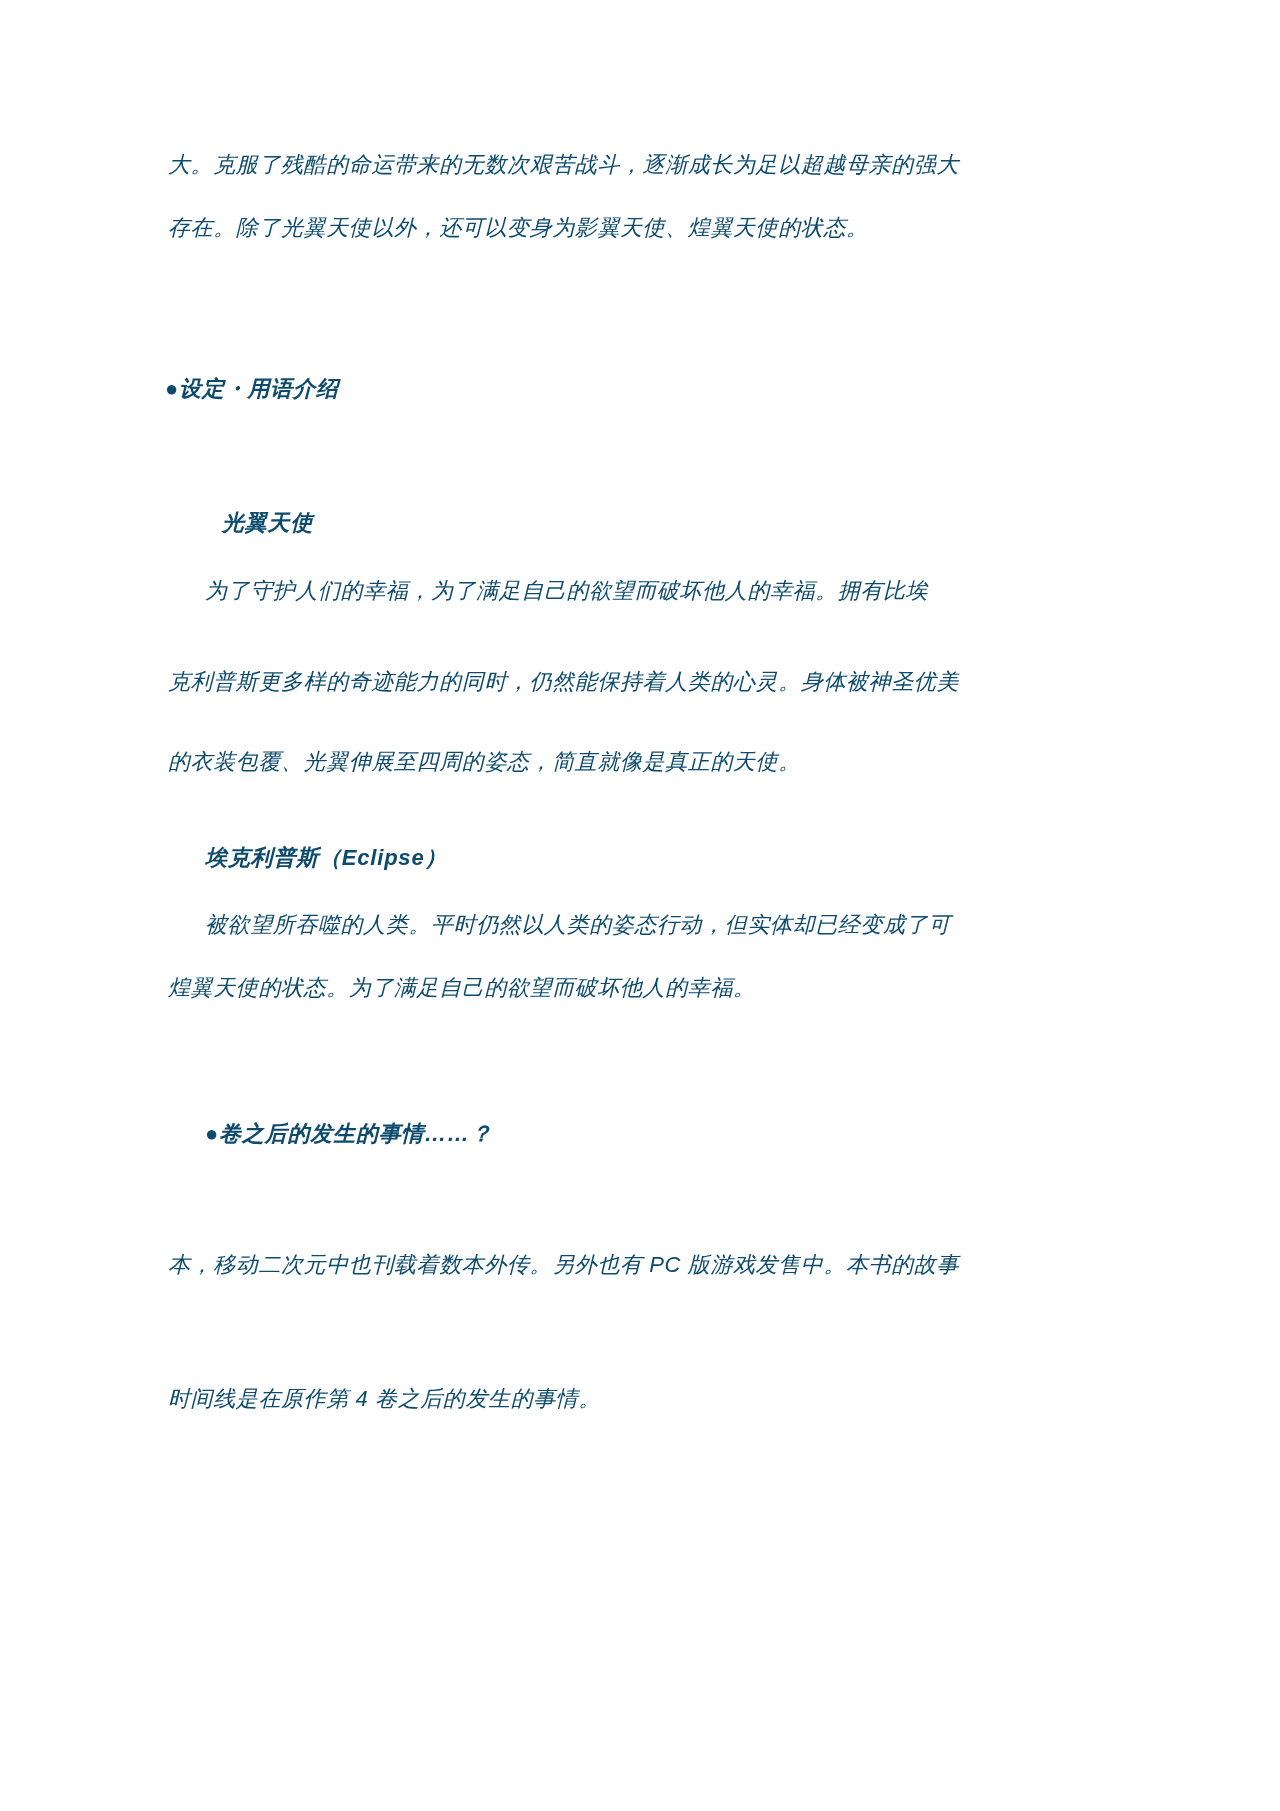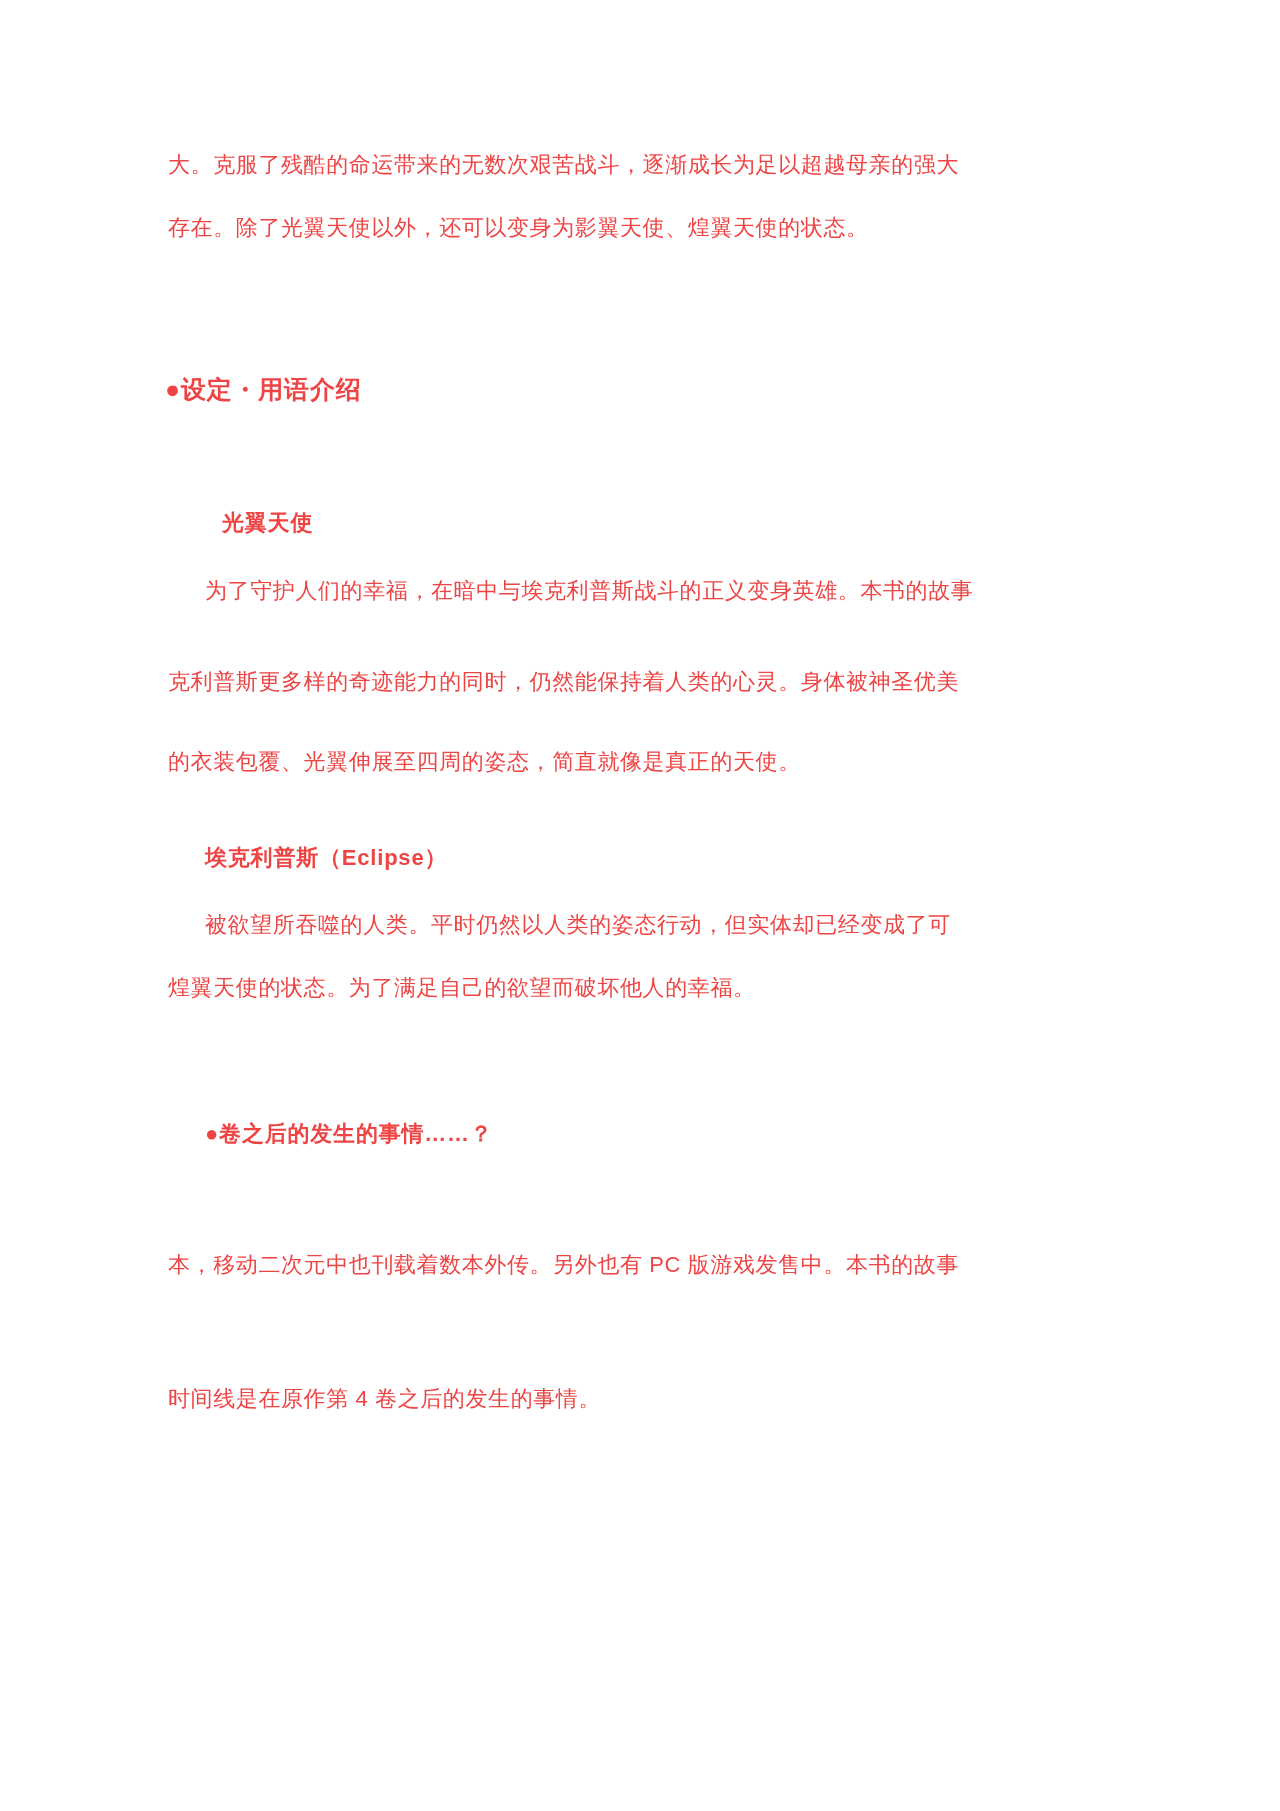--- a/index.html
+++ b/index.html
@@ -15,42 +15,43 @@
     overflow: hidden;
     font-family: "Liberation Sans", "DejaVu Sans", sans-serif;
     color: #151515;
   }
   .line {
     position: absolute;
     font-size: 22px;
     line-height: 30px;
     letter-spacing: 0.6px;
     white-space: nowrap;
-    color: #ef4444;
+    color: #0c4a6e;
+    font-style: italic;
   }
   .bold {
     font-weight: bold;
     letter-spacing: 0.8px;
   }
   .h-main {
-    font-size: 25px;
+    font-size: 22px;
   }
 </style>
 </head>
 <body>
 
 <div class="page">
 
   <div class="line" style="left:168px; top:150px;">大。克服了残酷的命运带来的无数次艰苦战斗，逐渐成长为足以超越母亲的强大</div>
   <div class="line" style="left:168px; top:213px;">存在。除了光翼天使以外，还可以变身为影翼天使、煌翼天使的状态。</div>
 
   <div class="line bold h-main" style="left:165px; top:374px;">●设定・用语介绍</div>
 
   <div class="line bold" style="left:222px; top:508px;">光翼天使</div>
-  <div class="line" style="left:205px; top:576px;">为了守护人们的幸福，在暗中与埃克利普斯战斗的正义变身英雄。本书的故事</div>
+  <div class="line" style="left:205px; top:576px;">为了守护人们的幸福，为了满足自己的欲望而破坏他人的幸福。拥有比埃</div>
   <div class="line" style="left:168px; top:639px;margin-top:28px;">克利普斯更多样的奇迹能力的同时，仍然能保持着人类的心灵。身体被神圣优美</div>
   <div class="line" style="left:168px; top:702px;margin-top:45px;">的衣装包覆、光翼伸展至四周的姿态，简直就像是真正的天使。</div>
 
   <div class="line bold" style="left:205px; top:843px;">埃克利普斯（Eclipse）</div>
   <div class="line" style="left:205px; top:910px;">被欲望所吞噬的人类。平时仍然以人类的姿态行动，但实体却已经变成了可</div>
   <div class="line" style="left:168px; top:973px;">煌翼天使的状态。为了满足自己的欲望而破坏他人的幸福。</div>
 
   <div class="line bold" style="left:205px; top:1119px;">●卷之后的发生的事情……？</div>
   <div class="line" style="left:168px; top:1250px;">本，移动二次元中也刊载着数本外传。另外也有 PC 版游戏发售中。本书的故事</div>
   <div class="line" style="left:168px; top:1384px;">时间线是在原作第 4 卷之后的发生的事情。</div>

